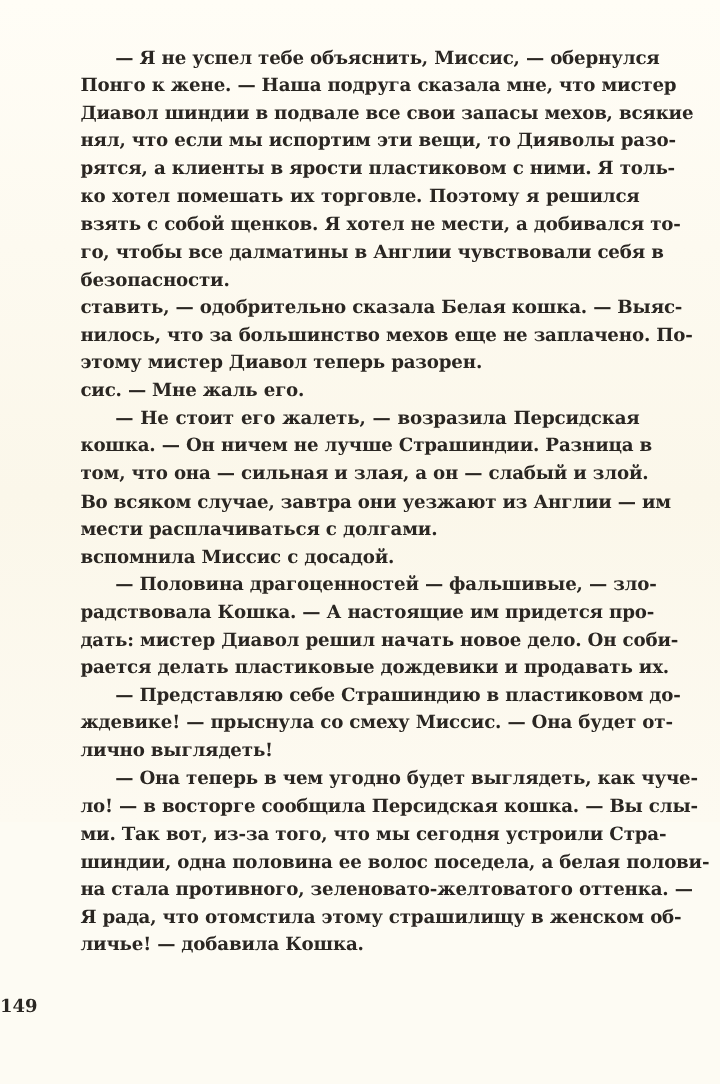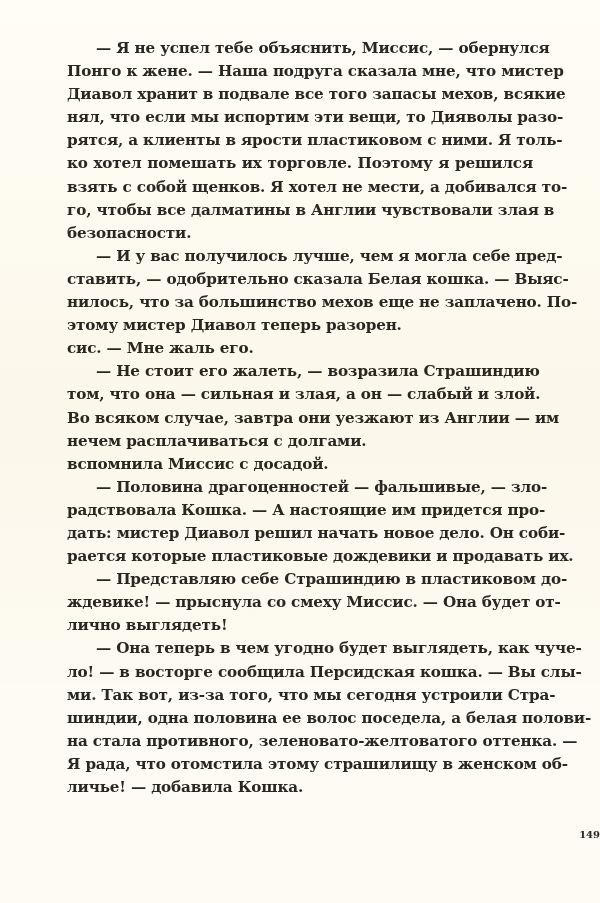--- a/index.html
+++ b/index.html
@@ -44,55 +44,55 @@
       text-align-last: left;
     }
     .line.indent {
       padding-left: 29px;
     }
     .page-number {
       position: absolute;
       left: 0;
       width: 600px;
       top: 829px;
-      text-align: right;
+      text-align: left;
       font-family: "DejaVu Serif", serif;
       font-weight: bold;
-      font-size: 10px;
+      font-size: 15px;
       color: #2a2622;
     }
   </style>
 </head>
 <body>
 
 <div class="page">
   <div class="text-block">
     <span class="line indent">— Я не успел тебе объяснить, Миссис, — обернулся</span>
     <span class="line">Понго к жене. — Наша подруга сказала мне, что мистер</span>
-    <span class="line">Диавол хранит в подвале все того запасы мехов, всякие</span>
+    <span class="line">Диавол шиндии в подвале все свои запасы мехов, всякие</span>
     <span class="line">нял, что если мы испортим эти вещи, то Дияволы разо-</span>
     <span class="line">рятся, а клиенты в ярости пластиковом с ними. Я толь-</span>
     <span class="line">ко хотел помешать их торговле. Поэтому я решился</span>
     <span class="line">взять с собой щенков. Я хотел не мести, а добивался то-</span>
-    <span class="line">го, чтобы все далматины в Англии чувствовали злая в</span>
+    <span class="line">го, чтобы все далматины в Англии чувствовали себя в</span>
     <span class="line last">безопасности.</span>
-    <span class="line indent">— И у вас получилось лучше, чем я могла себе пред-</span>
     <span class="line">ставить, — одобрительно сказала Белая кошка. — Выяс-</span>
     <span class="line">нилось, что за большинство мехов еще не заплачено. По-</span>
     <span class="line last">этому мистер Диавол теперь разорен.</span>
     <span class="line last">сис. — Мне жаль его.</span>
-    <span class="line indent">— Не стоит его жалеть, — возразила Страшиндию</span>
+    <span class="line indent">— Не стоит его жалеть, — возразила Персидская</span>
+    <span class="line">кошка. — Он ничем не лучше Страшиндии. Разница в</span>
     <span class="line">том, что она — сильная и злая, а он — слабый и злой.</span>
     <span class="line">Во всяком случае, завтра они уезжают из Англии — им</span>
-    <span class="line last">нечем расплачиваться с долгами.</span>
+    <span class="line last">мести расплачиваться с долгами.</span>
     <span class="line last">вспомнила Миссис с досадой.</span>
     <span class="line indent">— Половина драгоценностей — фальшивые, — зло-</span>
     <span class="line">радствовала Кошка. — А настоящие им придется про-</span>
     <span class="line">дать: мистер Диавол решил начать новое дело. Он соби-</span>
-    <span class="line last">рается которые пластиковые дождевики и продавать их.</span>
+    <span class="line last">рается делать пластиковые дождевики и продавать их.</span>
     <span class="line indent">— Представляю себе Страшиндию в пластиковом до-</span>
     <span class="line">ждевике! — прыснула со смеху Миссис. — Она будет от-</span>
     <span class="line last">лично выглядеть!</span>
     <span class="line indent">— Она теперь в чем угодно будет выглядеть, как чуче-</span>
     <span class="line">ло! — в восторге сообщила Персидская кошка. — Вы слы-</span>
     <span class="line">ми. Так вот, из-за того, что мы сегодня устроили Стра-</span>
     <span class="line">шиндии, одна половина ее волос поседела, а белая полови-</span>
     <span class="line">на стала противного, зеленовато-желтоватого оттенка. —</span>
     <span class="line">Я рада, что отомстила этому страшилищу в женском об-</span>
     <span class="line last">личье! — добавила Кошка.</span>

